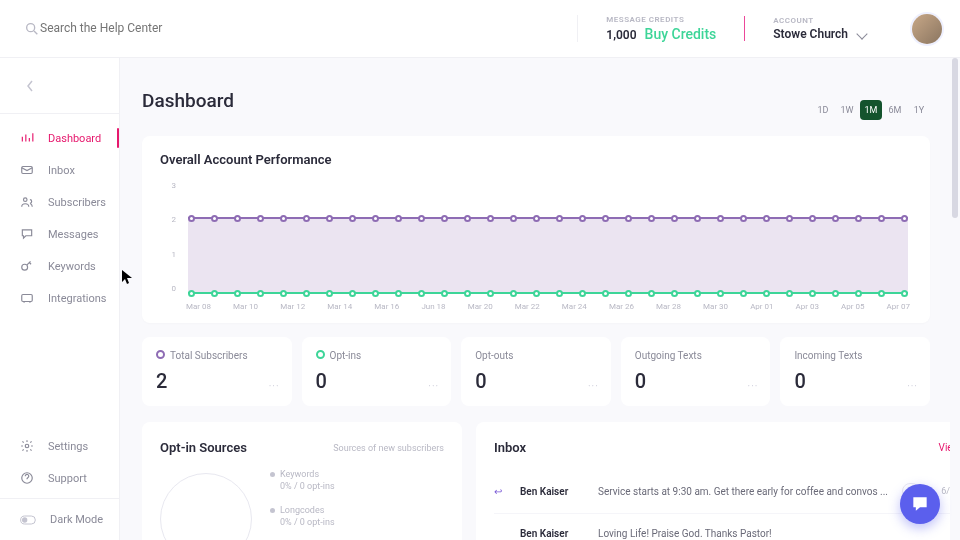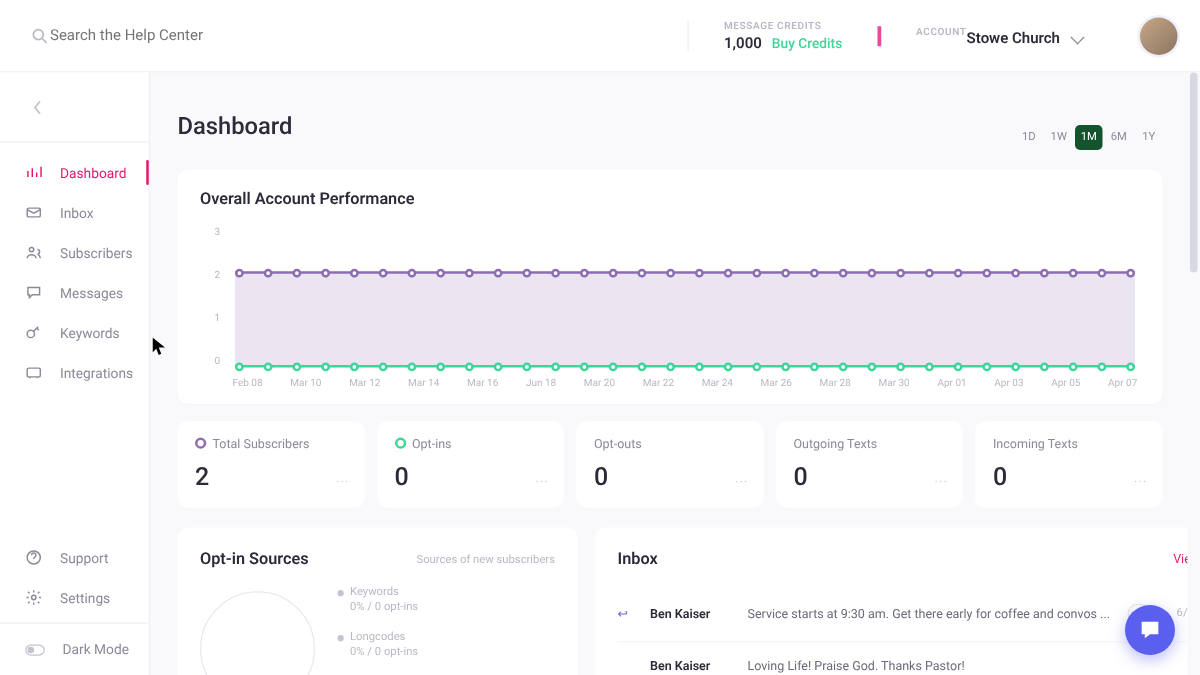--- a/index.html
+++ b/index.html
@@ -8,22 +8,22 @@
   .logo { display: flex; align-items: center; width: 120px; padding-left: 18px; gap: 6px; }
   .logo svg { width: 18px; height: 18px; }
   .logo-text { color: #b8b8c4; font-size: 12px; font-weight: 500; }
   .search { display: flex; align-items: flex-start; flex: 1; padding-left: 24px; }
   .search svg { width: 16px; height: 16px; }
   .search input { border: none; outline: none; font-size: 12px; color: #8a8a98; background: transparent; width: 260px; }
   .credits { border-left: 1px solid #f0f0f4; padding: 0 28px; }
   .credits .label, .account .label { font-size: 8px; color: #b8b8c4; letter-spacing: 0.5px; font-weight: 600; }
   .credits .row { display: flex; align-items: baseline; gap: 8px; margin-top: 2px; }
   .credits .num { font-size: 12px; color: #2b2b3a; font-weight: 600; }
-  .credits .buy { font-size: 11px; color: #3dd598; font-weight: 500; }
-  .account { border-left: 3px solid #ec4899; padding: 0 28px; display: flex; flex-direction: row; }
+  .credits .buy { font-size: 14px; color: #3dd598; font-weight: 500; }
+  .account { border-left: 1px solid #ec4899; padding: 0 28px; display: flex; flex-direction: column; }
   .account .row { display: flex; align-items: center; gap: 10px; margin-top: 2px; }
   .account .name { font-size: 12px; color: #2b2b3a; font-weight: 600; }
   .avatar { width: 30px; height: 30px; border-radius: 50%; background: linear-gradient(135deg,#c8a888,#8a7560); margin-left: 18px; box-shadow: 0 0 0 2px #eef0ff; }
   .sidebar { position: absolute; left: 0; top: 58px; bottom: 0; width: 120px; background: #fff; border-right: 1px solid #f0f0f4; display: flex; flex-direction: column; }
   .sb-back { height: 56px; display: flex; align-items: center; padding-left: 26px; border-bottom: 1px solid #f0f0f4; color: #c4c4d0; }
   .sb-nav { padding-top: 8px; flex: 1; }
   .sb-item { display: flex; align-items: center; gap: 14px; padding: 9px 0 9px 20px; font-size: 11px; color: #8a8a98; cursor: pointer; position: relative; }
   .sb-item svg { width: 14px; height: 14px; }
   .sb-item.active { color: #e6186d; }
   .sb-item.active::after { content: ""; position: absolute; right: 0; top: 6px; bottom: 6px; width: 2px; background: #e6186d; border-radius: 2px; }
@@ -161,31 +161,31 @@
       <svg viewBox="0 0 24 24" fill="none" stroke="currentColor" stroke-width="2">
           <rect x="3" y="6" width="18" height="12" rx="2"></rect>
           <path d="M7 18v2M17 18v2"></path>
         </svg>
       <span>Integrations</span>
     </div>
   </div>
   <div class="sb-bottom">
     <div class="sb-item">
       <svg viewBox="0 0 24 24" fill="none" stroke="currentColor" stroke-width="2">
+          <circle cx="12" cy="12" r="3"></circle>
+          <path d="M12 2v3M12 19v3M4.2 4.2l2.1 2.1M17.7 17.7l2.1 2.1M2 12h3M19 12h3M4.2 19.8l2.1-2.1M17.7 6.3l2.1-2.1"></path>
+        </svg>
+      <span>Settings</span>
+    </div>
+    <div class="sb-item">
+      <svg viewBox="0 0 24 24" fill="none" stroke="currentColor" stroke-width="2">
           <circle cx="12" cy="12" r="9"></circle>
           <path d="M9 9a3 3 0 115 2c-1 1-2 1-2 3M12 18h0"></path>
         </svg>
       <span>Support</span>
-    </div>
-    <div class="sb-item">
-      <svg viewBox="0 0 24 24" fill="none" stroke="currentColor" stroke-width="2">
-          <circle cx="12" cy="12" r="3"></circle>
-          <path d="M12 2v3M12 19v3M4.2 4.2l2.1 2.1M17.7 17.7l2.1 2.1M2 12h3M19 12h3M4.2 19.8l2.1-2.1M17.7 6.3l2.1-2.1"></path>
-        </svg>
-      <span>Settings</span>
     </div>
   </div>
   <div class="sb-dark">
     <svg width="16" height="10" viewBox="0 0 24 14">
         <rect x="1" y="1" width="22" height="12" rx="6" fill="none" stroke="#c4c4d0" stroke-width="1.5"></rect>
         <circle cx="7" cy="7" r="4" fill="#c4c4d0"></circle>
       </svg>
     <span>Dark Mode</span>
   </div>
 </div>
@@ -276,21 +276,21 @@
             <div class="dot"></div>
             <div class="dot"></div>
             <div class="dot"></div>
             <div class="dot"></div>
             <div class="dot"></div>
             <div class="dot"></div>
             <div class="dot"></div>
           </div>
       </div>
       <div class="x-axis" id="x-axis">
-          <span>Feb 08</span>
+          <span>Mar 08</span>
           <span>Mar 10</span>
           <span>Mar 12</span>
           <span>Mar 14</span>
           <span>Mar 16</span>
           <span>Jun 18</span>
           <span>Mar 20</span>
           <span>Mar 22</span>
           <span>Mar 24</span>
           <span>Mar 26</span>
           <span>Mar 28</span>

